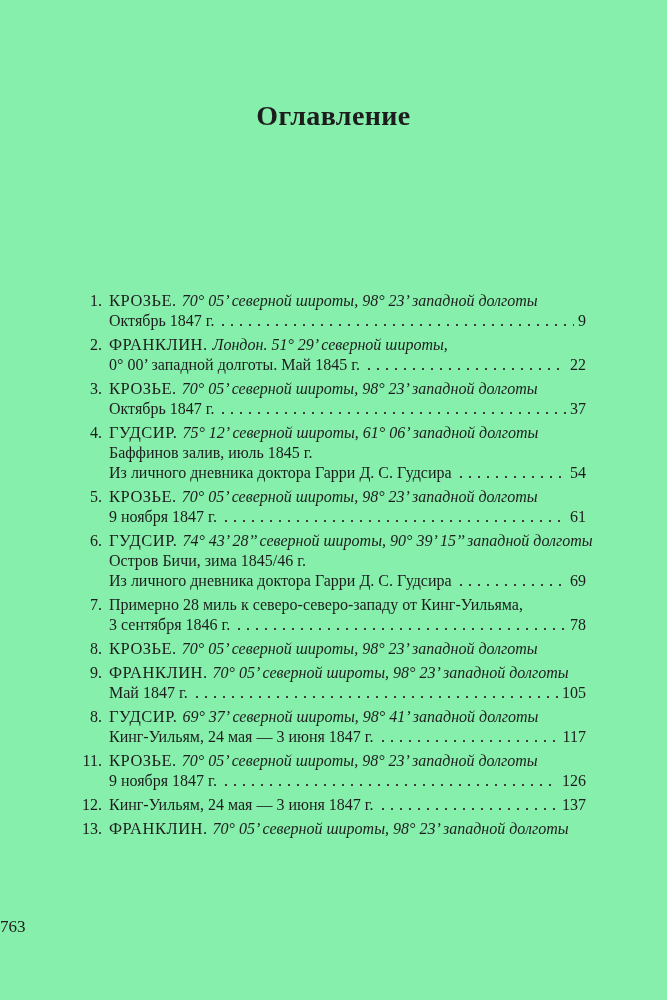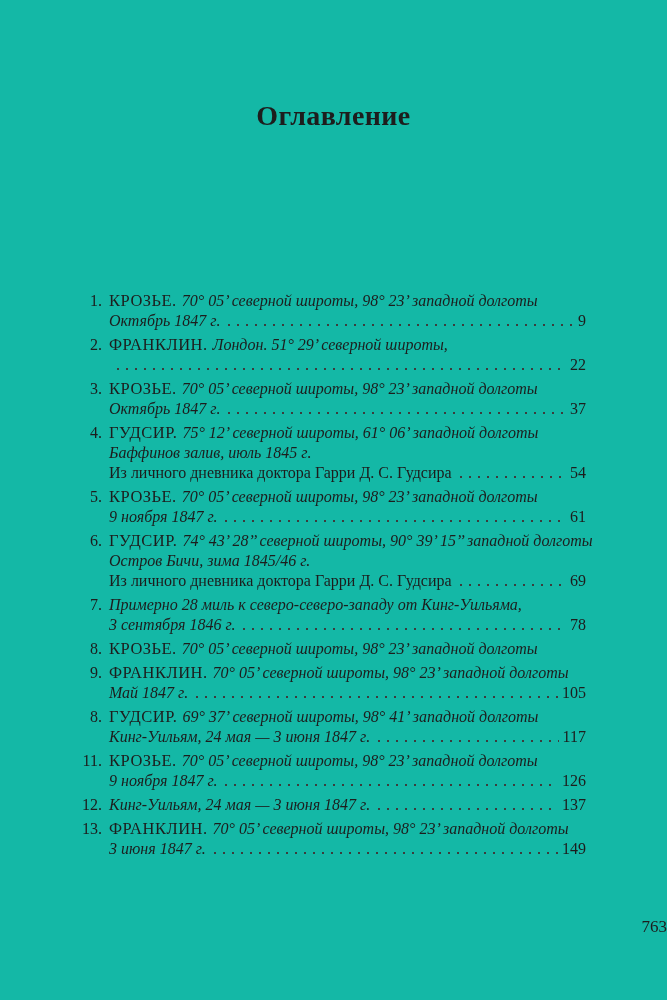--- a/index.html
+++ b/index.html
@@ -9,21 +9,21 @@
     width: 667px;
     height: 1000px;
     font-family: "Liberation Serif", "DejaVu Serif", serif;
     color: #1d1d1d;
     -webkit-font-smoothing: antialiased;
   }
   .page {
     position: relative;
     width: 667px;
     height: 1000px;
-    background: #14b8a6;
+    background: #86efac;
     overflow: hidden;
   }
   .title {
     margin: 0;
     padding-top: 99px;
     text-align: center;
     font-size: 28px;
     line-height: 34px;
     font-weight: bold;
     letter-spacing: 0.4px;
@@ -66,42 +66,41 @@
     font-style: italic;
   }
   .line {
     display: flex;
     align-items: flex-end;
   }
   .line .text {
     white-space: nowrap;
   }
   .line .text.it {
-    font-style: italic;
     text-align: right;
   }
   .leader {
     flex: 1 1 auto;
     align-self: stretch;
     margin: 0 4px 0 7px;
     background-image: radial-gradient(circle at 2px 2px, #3c3c3c 1.15px, rgba(0,0,0,0) 1.4px);
     background-size: 9px 4px;
     background-repeat: repeat-x;
     background-position: left calc(100% - 4px);
   }
   .pagenum {
     white-space: nowrap;
     text-align: right;
   }
   .footer {
     position: absolute;
     top: 916px;
     left: 0;
     width: 100%;
-    text-align: right;
+    text-align: left;
     font-size: 17px;
     line-height: 22px;
   }
 </style>
 </head>
 <body>
 
 <div class="page">
   <h1 class="title">Оглавление</h1>
   <div class="toc" id="toc">
@@ -118,20 +117,21 @@
           </div>
         </div>
   </div>
       <div class="entry">
     <span class="num">2.</span>
     <div class="body">
       <div class="first-line">
         <span class="chapter">ФРАНКЛИН.</span><span class="coords">Лондон. 51° 29’ северной широты,</span>
       </div>
     <div class="line">
+    <span class="text it">0° 00’ западной долготы. Май 1845 г.</span>
   <span class="leader"></span>
             <span class="pagenum">22</span>
           </div>
         </div>
   </div>
       <div class="entry">
     <span class="num">3.</span>
     <div class="body">
       <div class="first-line">
         <span class="chapter">КРОЗЬЕ.</span><span class="coords">70° 05’ северной широты, 98° 23’ западной долготы</span>
@@ -257,22 +257,17 @@
             <span class="pagenum">137</span>
           </div>
         </div>
   </div>
       <div class="entry">
     <span class="num">13.</span>
     <div class="body">
       <div class="first-line">
         <span class="chapter">ФРАНКЛИН.</span><span class="coords">70° 05’ северной широты, 98° 23’ западной долготы</span>
       </div>
-    <div class="line">
-    <span class="text it">3 июня 1847 г.</span>
-  <span class="leader"></span>
-            <span class="pagenum">149</span>
-          </div>
         </div>
   </div>
     </div>
   <div class="footer">763</div>
 </div>
 
 </body></html>

